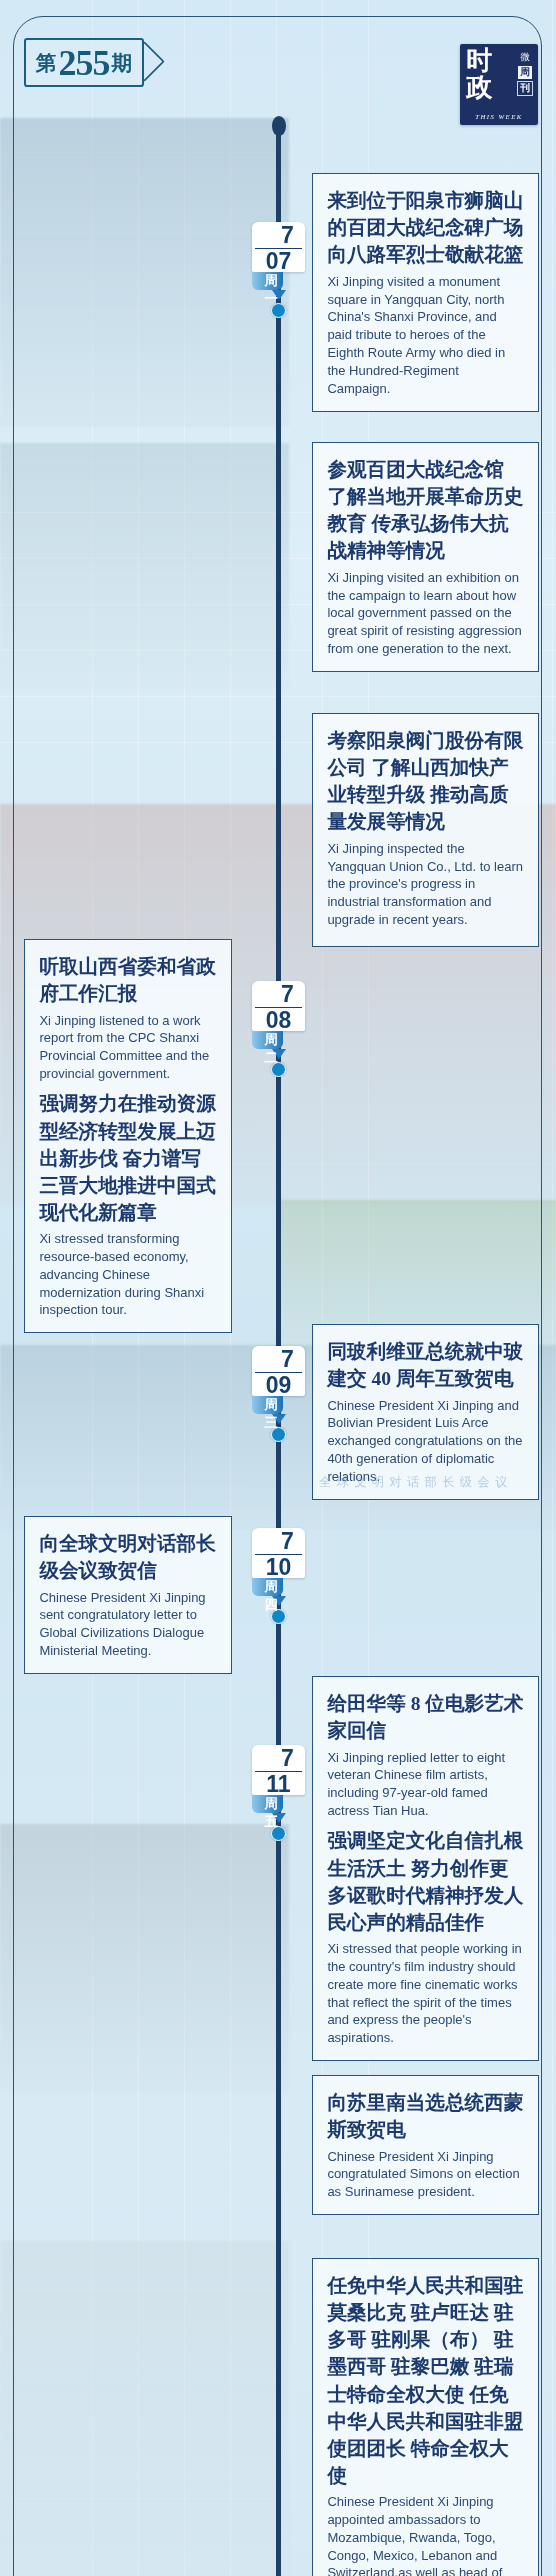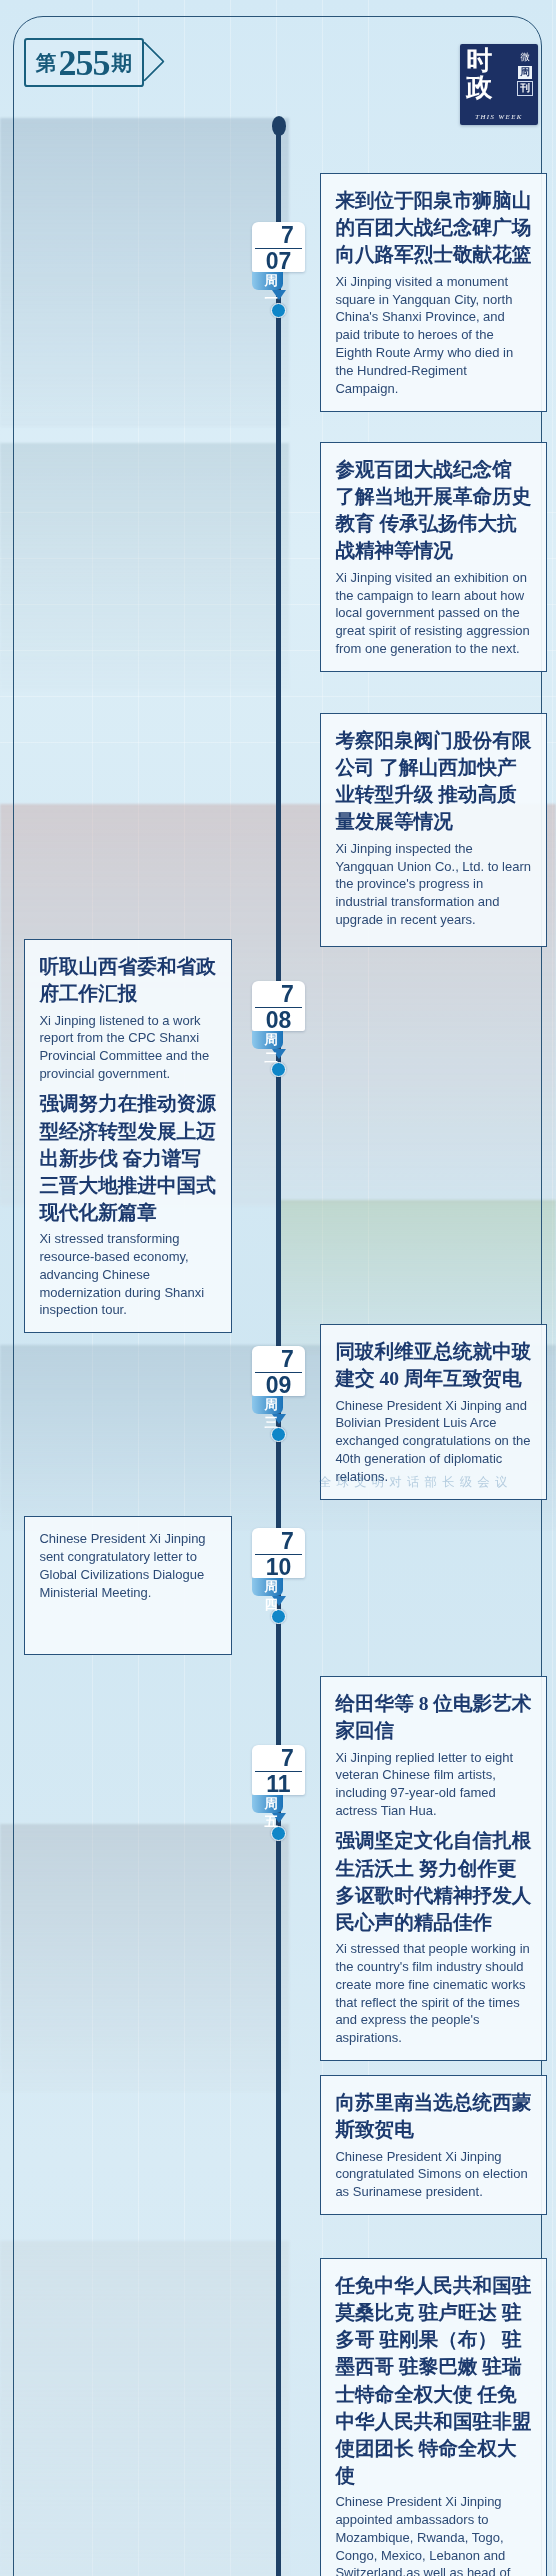--- a/index.html
+++ b/index.html
@@ -53,21 +53,21 @@
   .m-day{font-size:23px;font-weight:bold;color:#16406b;text-align:center;line-height:1.0;padding-top:1px;}
   .m-tab{width:31px;height:17.5px;background:linear-gradient(90deg,#8ec8ec,#1a72b8);border-radius:0 0 6.2px 6.2px;
     color:#fff;font-size:13.4px;font-weight:bold;text-align:right;line-height:17.5px;box-sizing:border-box;padding-right:5.2px;}
   .m-pointer{width:0;height:0;margin:0 auto;border-left:7.7px solid transparent;border-right:7.7px solid transparent;
     border-top:10.3px solid #2377bb;}
   .m-dot{width:13.4px;height:13.4px;border-radius:50%;background:#0f86c8;border:1.5px solid #ffffff;margin:3.1px auto 0 auto;
     box-shadow:0 0 2.1px rgba(20,60,110,.4);}
   
   .card{position:absolute;box-sizing:border-box;background:rgba(244,250,253,.93);border:1px solid #27527c;
     padding:13.4px 14.4px 12.4px 14.4px;}
-  .card.right{left:320px;width:227px;}
+  .card.right{left:312px;width:227px;}
   .card.left{left:24px;width:208px;}
   .cn{font-family:"Liberation Serif",serif;font-weight:bold;color:#1c3a6e;font-size:19.6px;line-height:1.38;margin:0 0 4.1px 0;}
   .en{color:#2c4a75;font-size:13px;line-height:1.38;margin:0 0 7.2px 0;}
   .en:last-child{margin-bottom:0;}
   
   .wm{position:absolute;left:319px;top:1474px;font-size:12.4px;letter-spacing:5.2px;color:rgba(90,140,180,.4);
     font-family:"Liberation Serif",serif;white-space:nowrap;}
 </style>
 </head>
 <body>
@@ -178,20 +178,21 @@
     <p class="cn">强调努力在推动资源型经济转型发展上迈出新步伐 奋力谱写三晋大地推进中国式现代化新篇章</p>
     <p class="en">Xi stressed transforming resource-based economy, advancing Chinese modernization during Shanxi inspection tour.</p>
   </div>
 
   <div class="card right" style="top:1324px;min-height:165px">
     <p class="cn">同玻利维亚总统就中玻建交 40 周年互致贺电</p>
     <p class="en">Chinese President Xi Jinping and Bolivian President Luis Arce exchanged congratulations on the 40th generation of diplomatic relations.</p>
   </div>
 
   <div class="card left" style="top:1516px;min-height:139px">
+    <p class="cn">向全球文明对话部长级会议致贺信</p>
     <p class="en">Chinese President Xi Jinping sent congratulatory letter to Global Civilizations Dialogue Ministerial Meeting.</p>
   </div>
 
   <div class="card right" style="top:1676px;min-height:350px">
     <p class="cn">给田华等 8 位电影艺术家回信</p>
     <p class="en">Xi Jinping replied letter to eight veteran Chinese film artists, including 97-year-old famed actress Tian Hua.</p>
     <p class="cn">强调坚定文化自信扎根生活沃土 努力创作更多讴歌时代精神抒发人民心声的精品佳作</p>
     <p class="en">Xi stressed that people working in the country's film industry should create more fine cinematic works that reflect the spirit of the times and express the people's aspirations.</p>
   </div>
 

